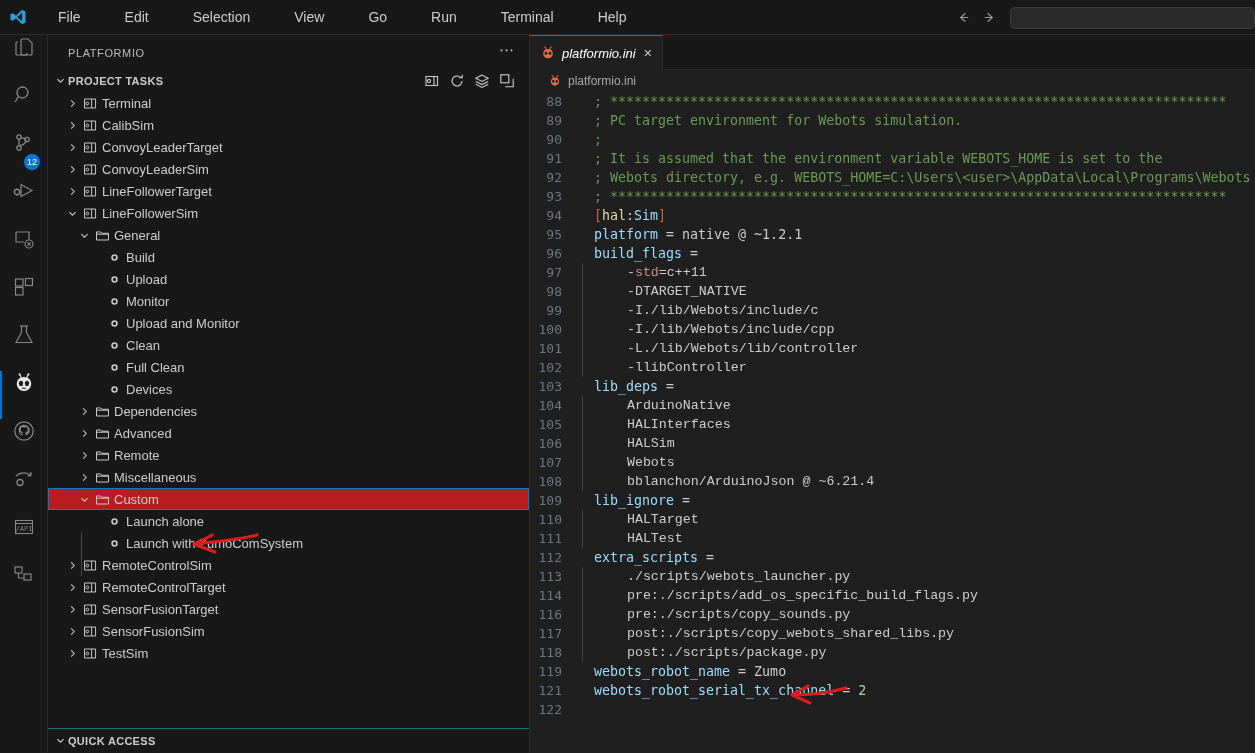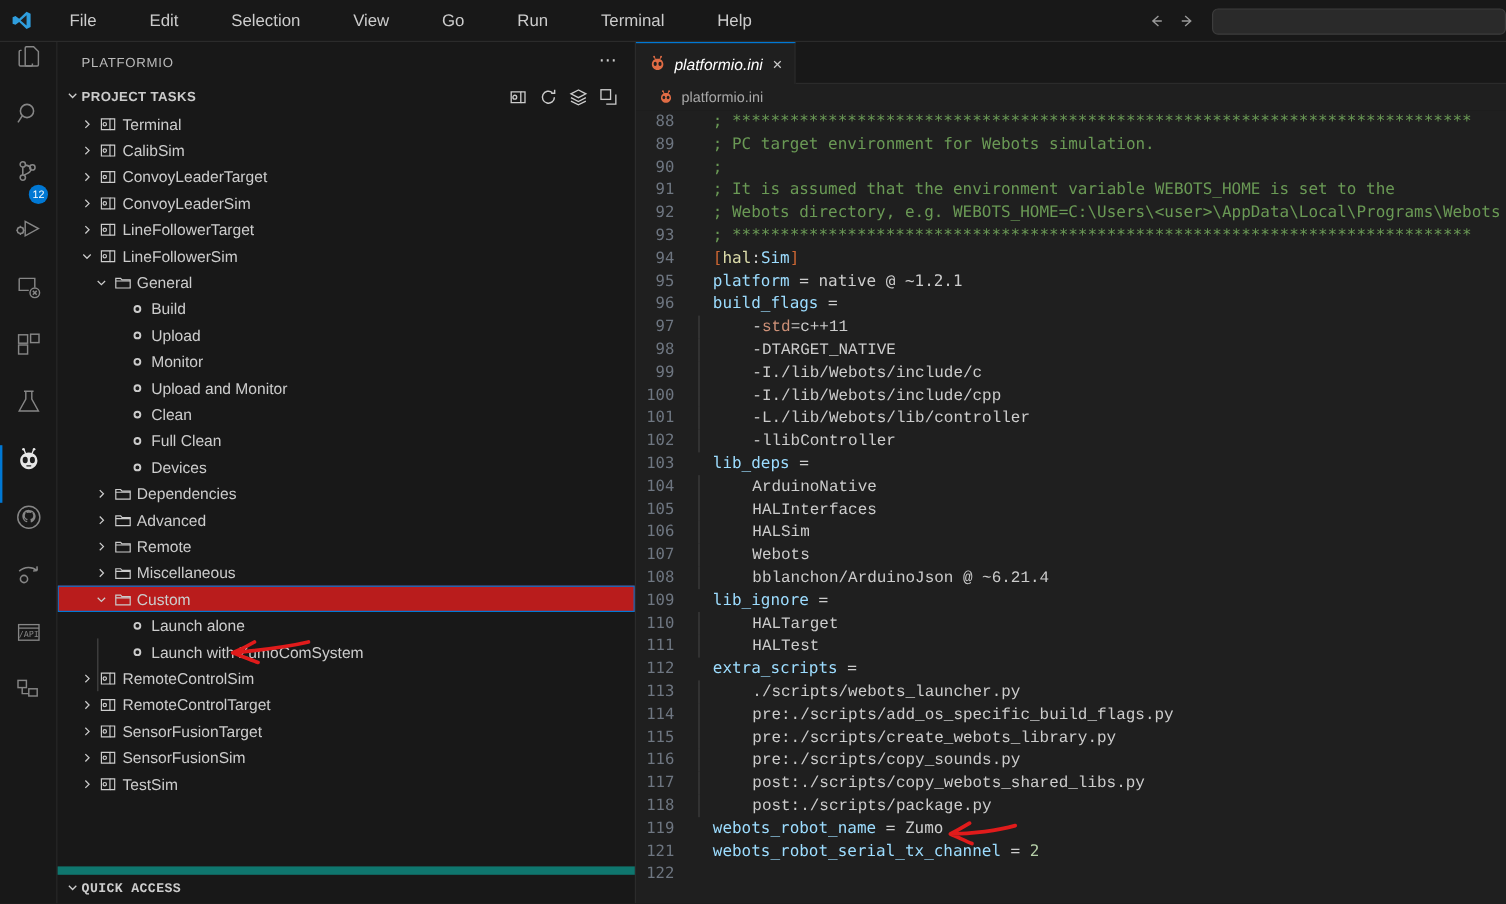--- a/index.html
+++ b/index.html
@@ -114,21 +114,21 @@
     outline-offset: -1px;
   }
   .twist { width: 16px; flex: 0 0 16px; display:flex; align-items:center; justify-content:center; color:#cccccc; }
   .twist svg { width: 11px; height: 11px; }
   .ticon { width: 20px; flex: 0 0 20px; display: flex; align-items: center; justify-content: center; }
   .ticon svg { width: 15px; height: 15px; }
   .tlabel { padding-left: 2px; }
 
   .guide { position:absolute; top:0; bottom:0; width:1px; background:#464646; }
 
-  #quick-access-wrap { border-top: 7px solid #0f766e; font-family: Liberation Mono, monospace; }
+  #quick-access-wrap { border-top: 1px solid #0f766e; }
   #quick-access-wrap .section-header { height: 24px; }
 
   
   #editor-area { flex: 1 1 auto; display: flex; flex-direction: column; background: #1f1f1f; min-width:0; }
   #tabbar { height: 35px; background: #181818; display: flex; align-items: stretch; }
   .tab {
     display: flex; align-items: center; gap: 6px;
     padding: 0 8px 0 10px; min-width: 120px;
     background: #1f1f1f; color: #ffffff;
     font-size: 13px; font-style: italic;
@@ -784,21 +784,20 @@
         <div class="cline"><span class="lnum">105</span><span class="ctext ind-guide"><span class="t-val">    HALInterfaces</span></span></div>
         <div class="cline"><span class="lnum">106</span><span class="ctext ind-guide"><span class="t-val">    HALSim</span></span></div>
         <div class="cline"><span class="lnum">107</span><span class="ctext ind-guide"><span class="t-val">    Webots</span></span></div>
         <div class="cline"><span class="lnum">108</span><span class="ctext ind-guide"><span class="t-val">    bblanchon/ArduinoJson @ ~6.21.4</span></span></div>
         <div class="cline"><span class="lnum">109</span><span class="ctext"><span class="t-key">lib_ignore</span><span class="t-val"> =</span></span></div>
         <div class="cline"><span class="lnum">110</span><span class="ctext ind-guide"><span class="t-val">    HALTarget</span></span></div>
         <div class="cline"><span class="lnum">111</span><span class="ctext ind-guide"><span class="t-val">    HALTest</span></span></div>
         <div class="cline"><span class="lnum">112</span><span class="ctext"><span class="t-key">extra_scripts</span><span class="t-val"> =</span></span></div>
         <div class="cline"><span class="lnum">113</span><span class="ctext ind-guide"><span class="t-val">    ./scripts/webots_launcher.py</span></span></div>
         <div class="cline"><span class="lnum">114</span><span class="ctext ind-guide"><span class="t-val">    pre:./scripts/add_os_specific_build_flags.py</span></span></div>
-        <div class="cline"><span class="lnum">115</span><span class="ctext ind-guide"><span class="t-val">    pre:./scripts/create_webots_library.py</span></span></div>
         <div class="cline"><span class="lnum">116</span><span class="ctext ind-guide"><span class="t-val">    pre:./scripts/copy_sounds.py</span></span></div>
         <div class="cline"><span class="lnum">117</span><span class="ctext ind-guide"><span class="t-val">    post:./scripts/copy_webots_shared_libs.py</span></span></div>
         <div class="cline"><span class="lnum">118</span><span class="ctext ind-guide"><span class="t-val">    post:./scripts/package.py</span></span></div>
         <div class="cline"><span class="lnum">119</span><span class="ctext"><span class="t-key">webots_robot_name</span><span class="t-val"> = Zumo</span></span></div>
         <div class="cline"><span class="lnum">121</span><span class="ctext"><span class="t-key">webots_robot_serial_tx_channel</span><span class="t-val"> = </span><span class="t-num">2</span></span></div>
         <div class="cline"><span class="lnum">122</span><span class="ctext"><span class="t-val"></span></span></div>
       </div>
   </div>
 </div>
 

